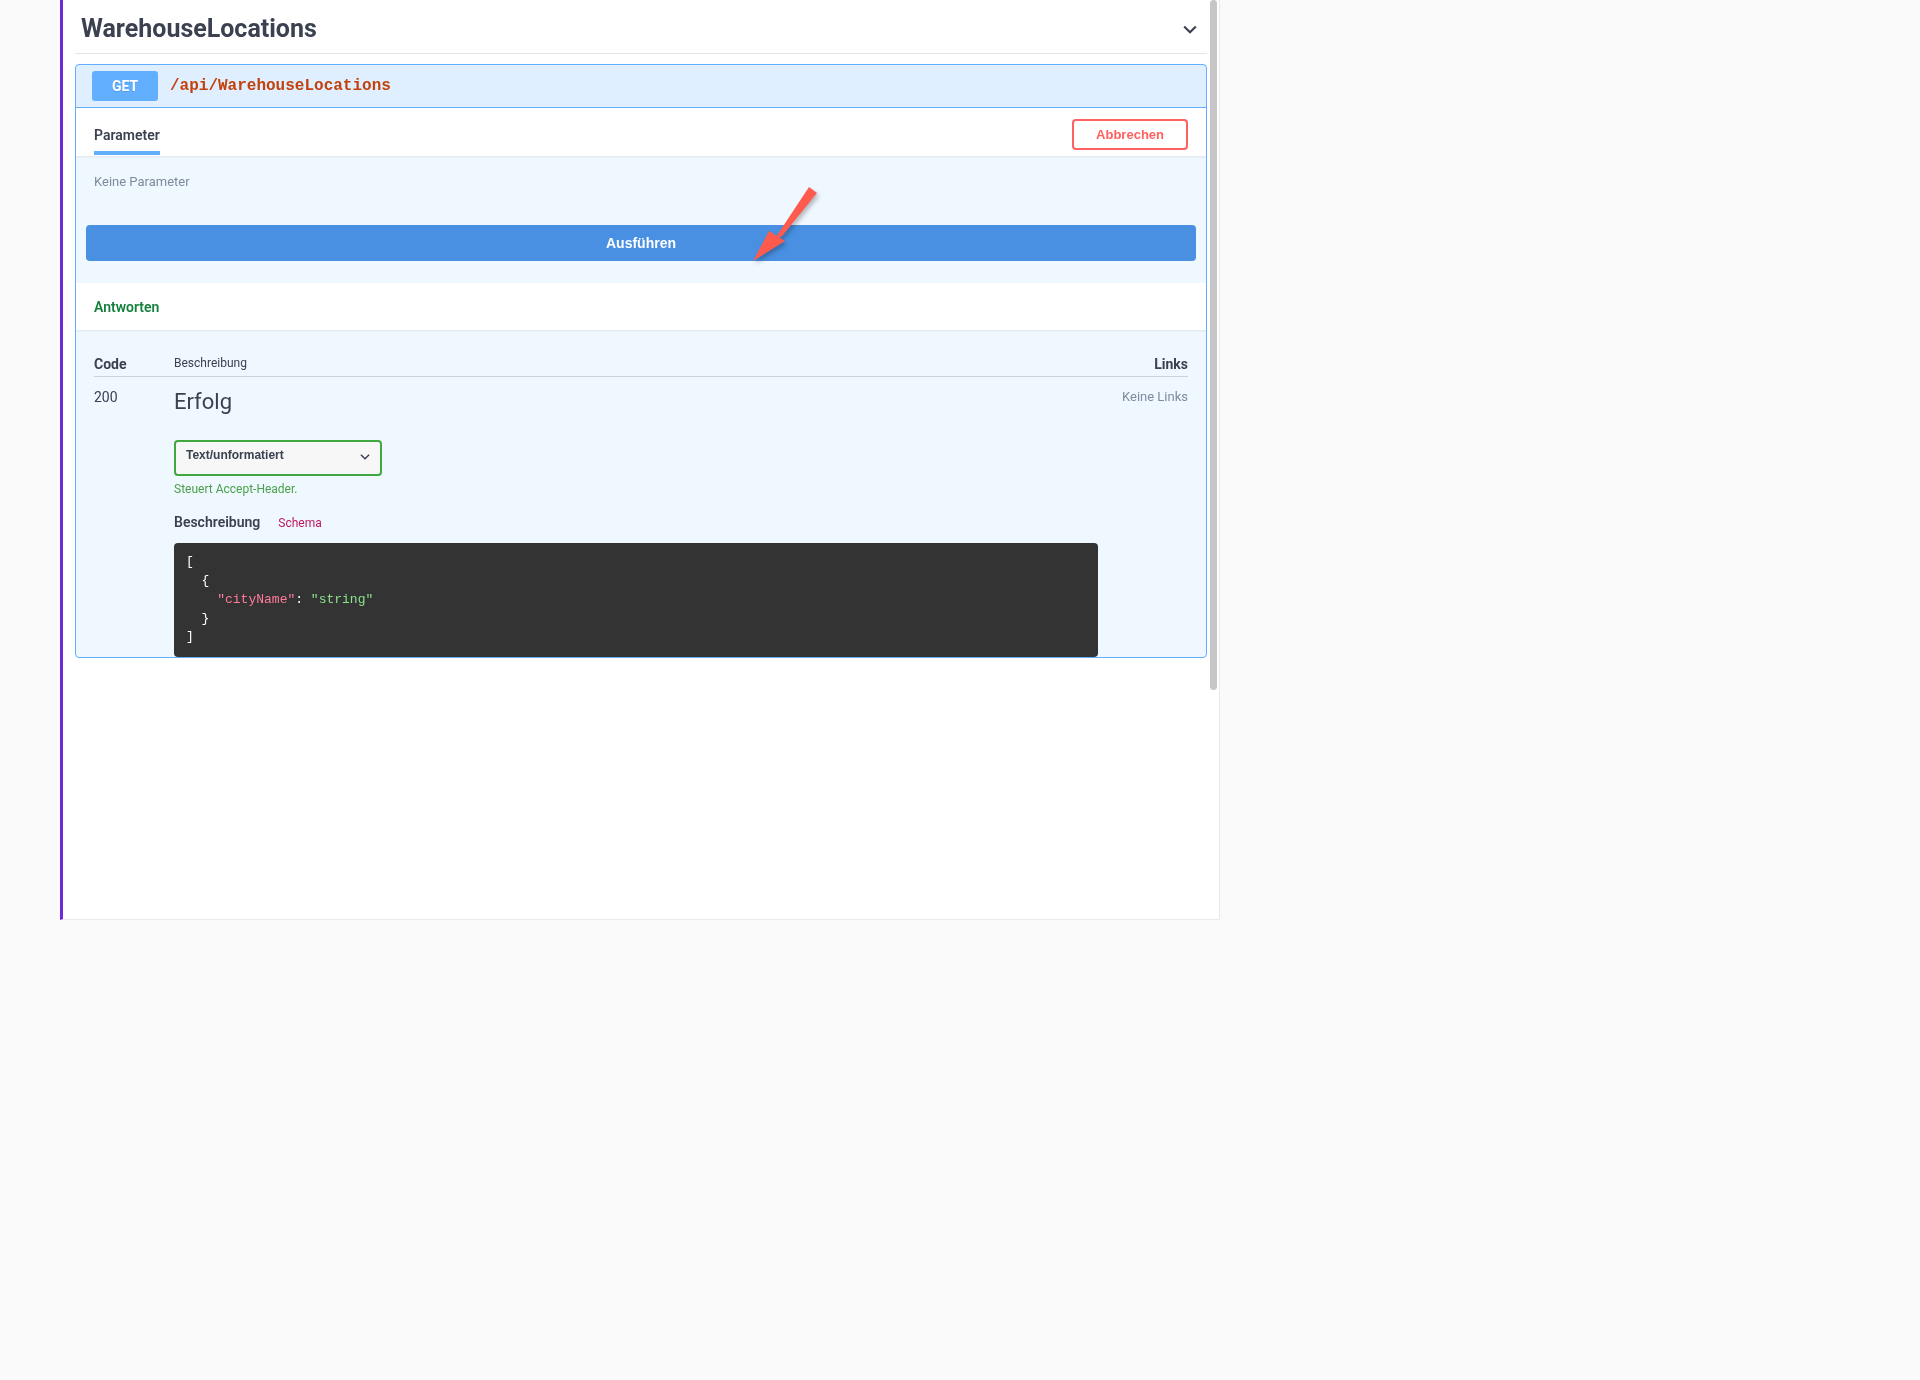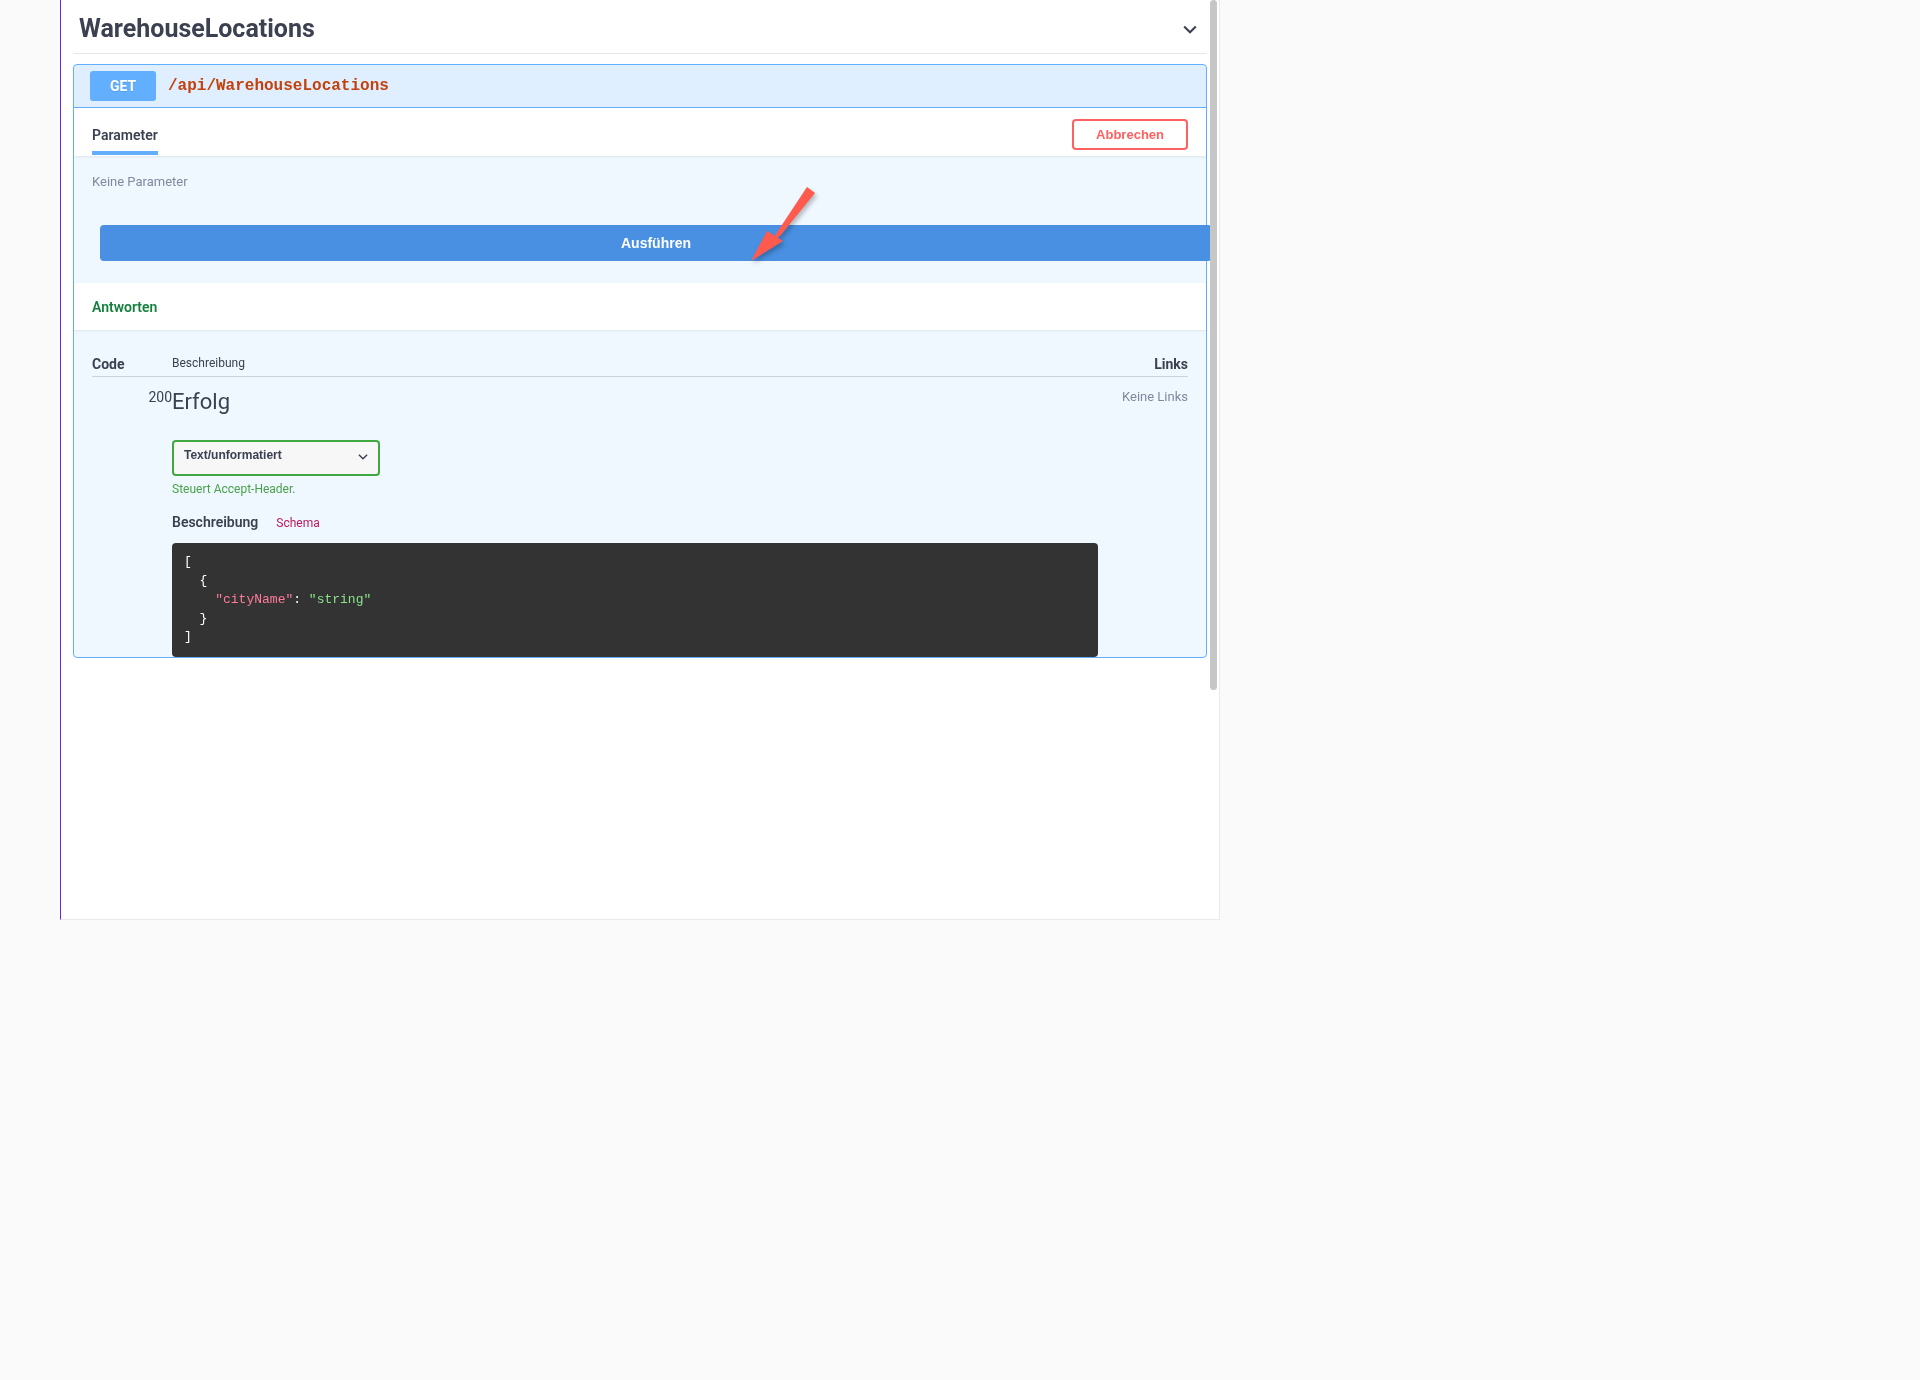--- a/index.html
+++ b/index.html
@@ -1,43 +1,43 @@
 <!DOCTYPE html>
 <html><head>
 <meta charset="utf-8">
 <style>
   html,body{margin:0;padding:0;width:1280px;height:920px;background:#fafafa;font-family:-apple-system,BlinkMacSystemFont,"Segoe UI",Roboto,sans-serif;color:#3b4151;box-sizing:border-box;}
   *{box-sizing:border-box;}
   .page{width:1280px;padding:0;}
-  .outer{margin:0 60px 0 60px;background:#fff;border-left:1px solid #6d28d9;border-right:1px solid #eaeaea;border-bottom:1px solid #eaeaea;padding:0 12px 24px 12px;position:relative;min-height:920px;}
+  .outer{margin:0 60px 0 60px;background:#fff;border-left:3px solid #6d28d9;border-right:1px solid #eaeaea;border-bottom:1px solid #eaeaea;padding:0 12px 24px 12px;position:relative;min-height:920px;}
   .tag-header{display:flex;align-items:center;justify-content:space-between;padding:14px 6px 10px 6px;border-bottom:1px solid rgba(0,0,0,0.10);}
   .tag-title{font-size:25px;font-weight:700;color:#3b4151;}
   .chevron{width:22px;height:22px;display:flex;align-items:center;justify-content:center;}
   .chevron svg{width:20px;height:20px;stroke:#3b4151;stroke-width:2.5;fill:none;}
   .opblock{margin-top:10px;border:1px solid #61affe;border-radius:4px;background:rgba(97,175,254,0.10);}
   .opblock-summary{display:flex;align-items:center;padding:6px 16px;border-bottom:1px solid #61affe;background:rgba(97,175,254,0.10);}
   .method{background:#61affe;color:#fff;font-weight:700;font-size:14px;padding:7px 0;width:66px;text-align:center;border-radius:3px;margin-right:12px;text-shadow:0 1px 0 rgba(0,0,0,.1);}
   .path{font-family:"SFMono-Regular",Consolas,"Liberation Mono",Menlo,monospace;font-size:16px;font-weight:600;color:#c2410c;}
   .opblock-body{}
   .section-header{display:flex;align-items:center;justify-content:space-between;padding:10px 18px 0 18px;background:#fff;min-height:48px;box-shadow:0 1px 2px rgba(0,0,0,.08);}
   .tab{display:inline-block;font-size:14px;color:#3b4151;font-weight:600;padding:8px 0 8px 0;border-bottom:4px solid #61affe;}
   .btn-cancel{border:2px solid #ff6060;color:#ff6060;background:transparent;border-radius:4px;padding:6px 22px;font-size:13px;font-weight:600;cursor:pointer;margin-bottom:6px;}
   .params{padding:14px 18px 0 18px;}
   .no-params{color:#808a9e;font-size:13px;margin:4px 0 20px 0;}
   .execute-wrapper{padding:16px 10px 22px 10px;}
-  .btn-execute{width:100%;background:#4990e2;color:#fff;border:none;border-radius:4px;padding:10px 0;font-size:14px;font-weight:600;cursor:pointer;margin-left:16px;}
+  .btn-execute{width:100%;background:#4990e2;color:#fff;border:none;border-radius:4px;padding:10px 0;font-size:14px;font-weight:600;cursor:pointer;}
   .responses-header{background:#fff;padding:14px 18px;box-shadow:0 1px 2px rgba(0,0,0,.08);}
   .responses-title{font-size:14px;font-weight:600;color:#15803d;}
   .responses-table{padding:26px 18px 0 18px;}
   .rt-head{display:flex;border-bottom:1px solid rgba(0,0,0,.15);padding-bottom:4px;}
   .rt-head .col-code{width:80px;font-weight:700;font-size:14px;}
   .rt-head .col-desc{flex:1;font-size:12px;color:#3b4151;}
   .rt-head .col-links{width:90px;text-align:right;font-weight:700;font-size:14px;}
   .rt-row{display:flex;padding-top:12px;}
-  .rt-row .col-code{width:80px;font-size:14px;color:#3b4151;text-align:right;}
+  .rt-row .col-code{width:80px;font-size:14px;color:#3b4151;}
   .rt-row .col-desc{flex:1;}
   .rt-row .col-links{width:90px;text-align:right;font-size:13px;color:#808a9e;}
   .resp-desc{font-size:22px;color:#3b4151;margin:0 0 26px 0;}
   .media-label{font-size:12px;color:#808a9e;margin-bottom:5px;}
   .select-wrap{position:relative;display:inline-block;}
   .select{appearance:none;-webkit-appearance:none;border:2px solid #41a841;background:#f7f7f7;border-radius:4px;padding:6px 36px 12px 10px;font-size:12px;color:#3b4151;min-width:208px;font-weight:600;}
   .select-caret{position:absolute;right:10px;top:50%;transform:translateY(-50%);pointer-events:none;}
   .select-caret svg{width:14px;height:14px;stroke:#3b4151;stroke-width:2.5;fill:none;}
   .accept-note{color:#4aa14a;font-size:12px;margin-top:6px;}
   .model-tabs{margin-top:16px;}

